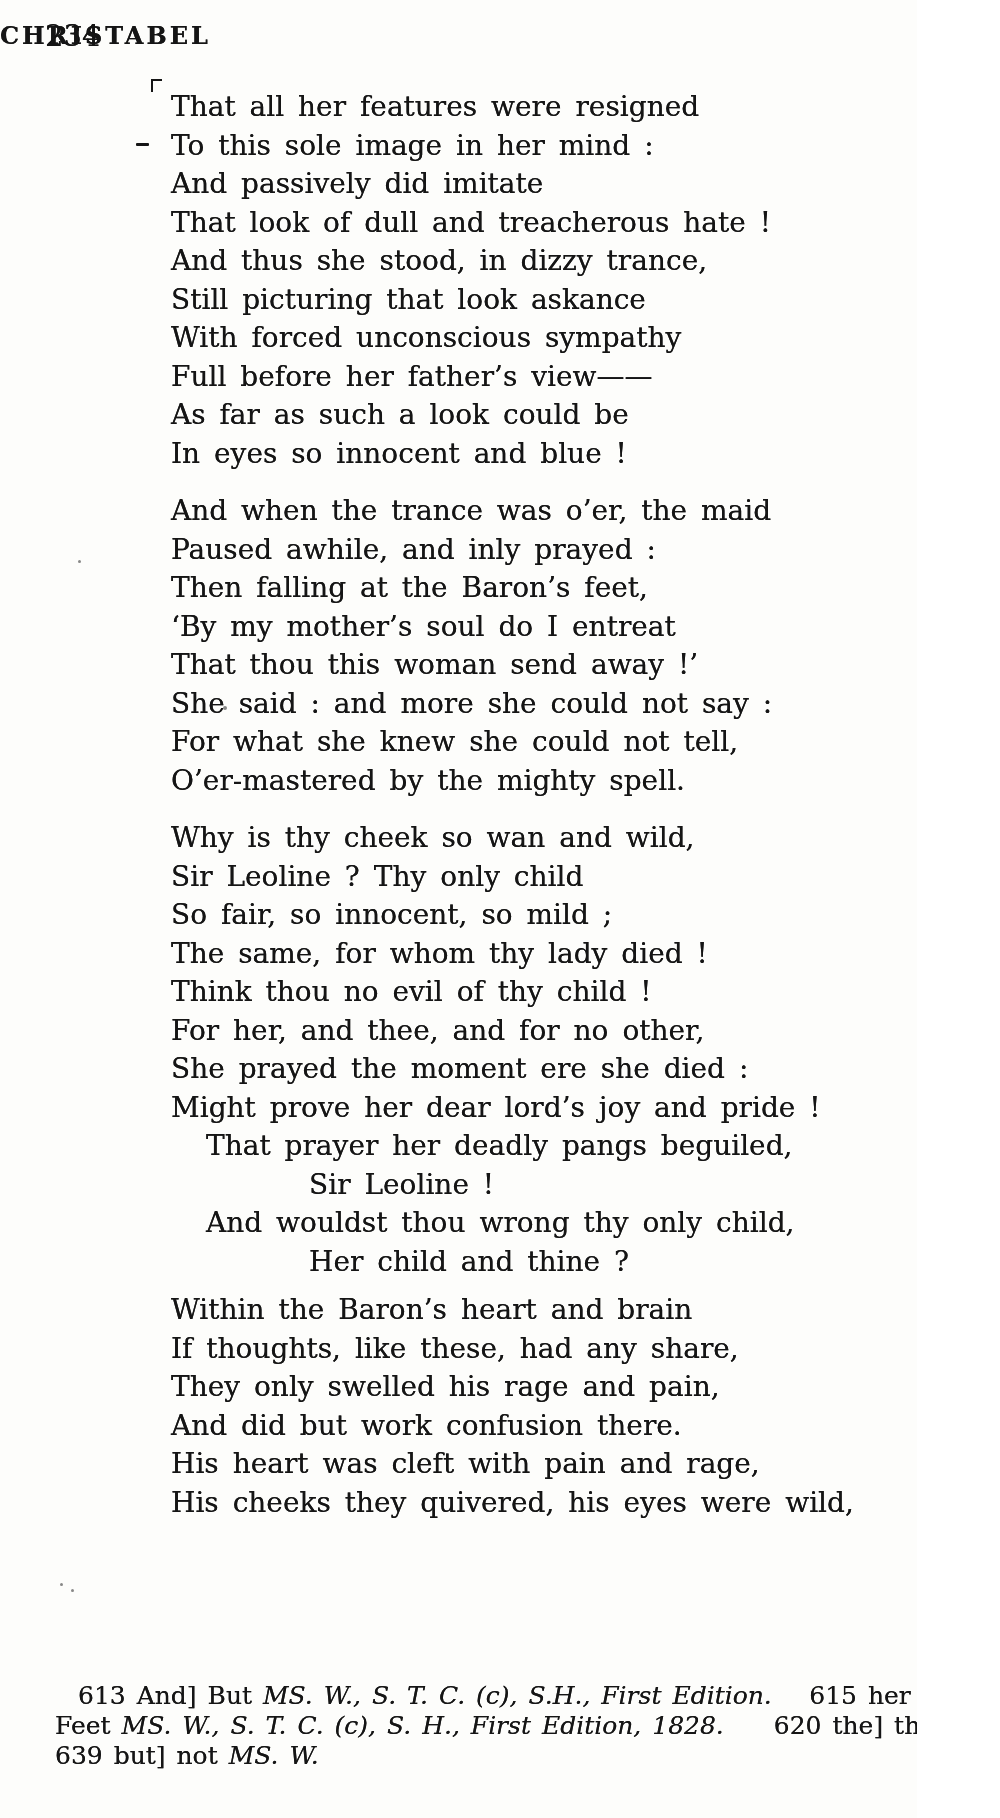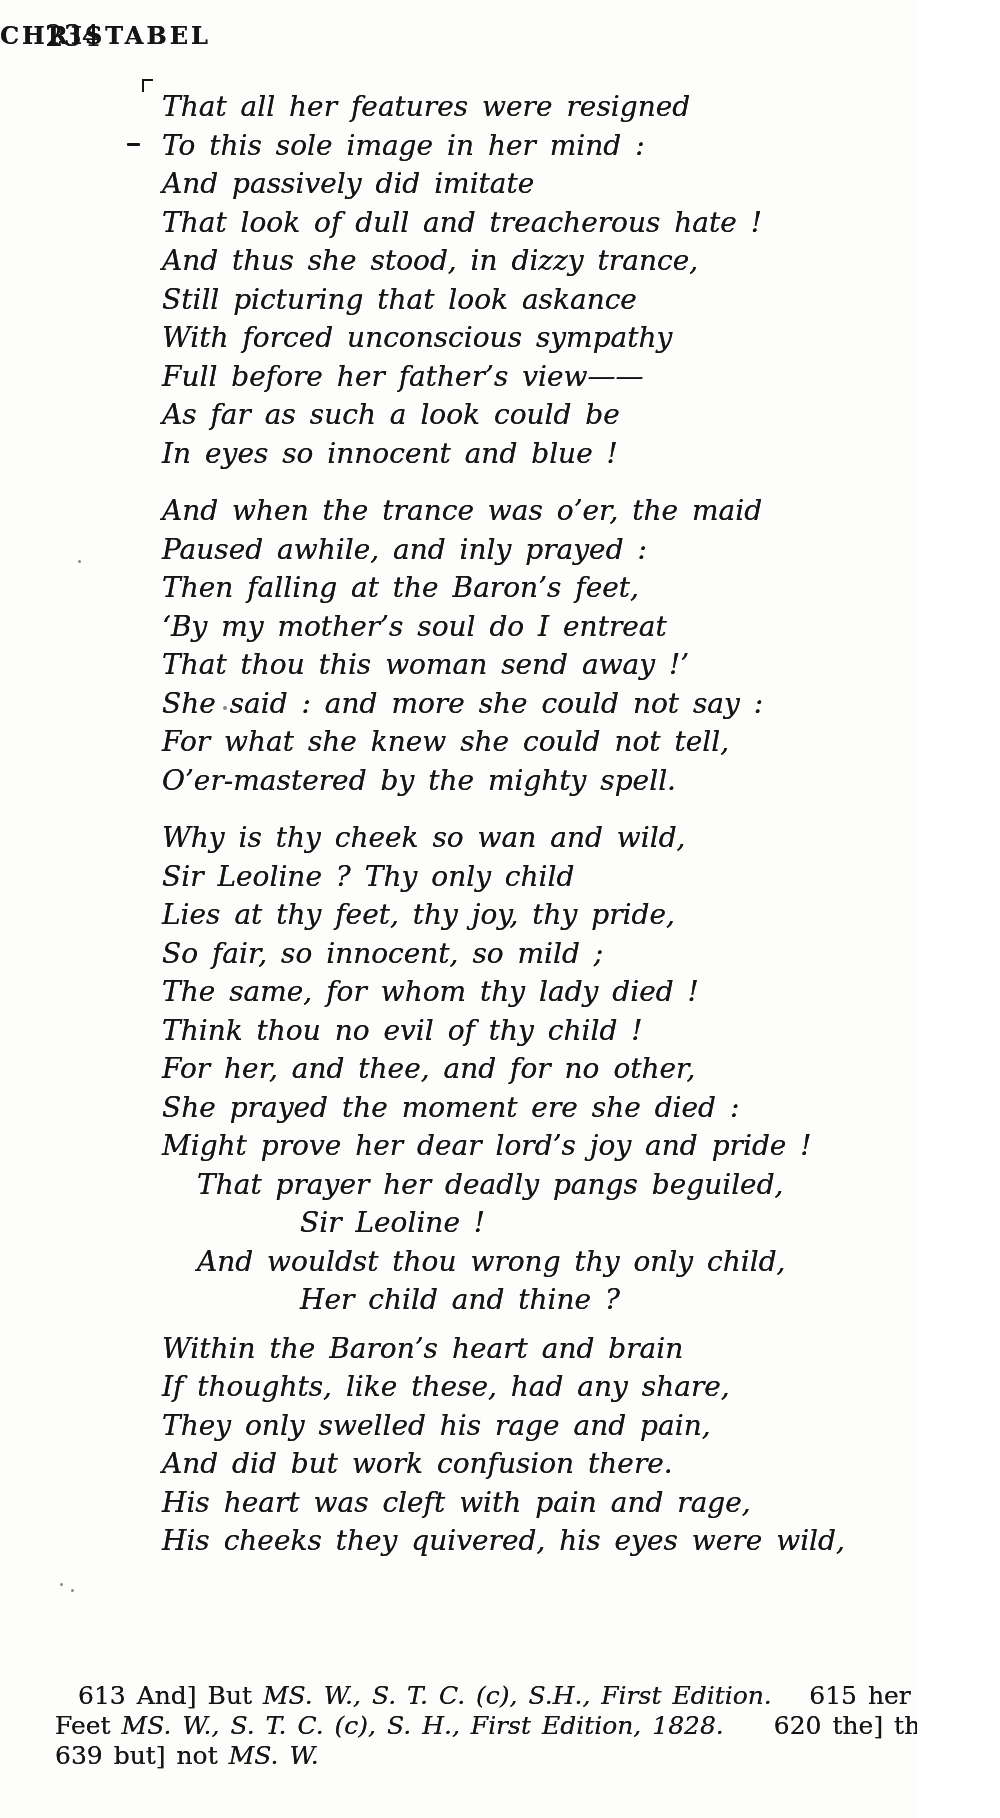--- a/index.html
+++ b/index.html
@@ -17,22 +17,22 @@
   }
   .page-number {
     position:absolute; left:45px; top:20px;
     font-size:29px; line-height:32px;
   }
   .running-title {
     position:absolute; left:0; right:0; top:20px;
     font-size:24px; line-height:32px; letter-spacing:3px;font-weight:bold;
   }
   .poem {
-    position:absolute; left:162px; top:88px; width:820px;
-    font-size:28px; line-height:38.5px; word-spacing:5px;font-style:italic;
+    position:absolute; left:171px; top:88px; width:820px;
+    font-size:28px; line-height:38.5px; word-spacing:5px;
   }
   .stanza { margin-top:19px; }
   .stanza:first-child { margin-top:0; }
   .stanza:last-child { margin-top:10px; }
   .pline { position:relative; white-space:nowrap; }
   .ind1 { padding-left:35px; }
   .ind2 { padding-left:138px; }
   .lnum {
     position:absolute; left:759px; top:3px;
     font-size:32px; letter-spacing:1px; word-spacing:0;
@@ -86,21 +86,20 @@
         <div class="pline ind0"><span class="ltext">Then falling at the Baron’s feet,</span><span class="lnum">615</span></div>
         <div class="pline ind0"><span class="ltext">‘By my mother’s soul do I entreat</span></div>
         <div class="pline ind0"><span class="ltext">That thou this woman send away !’</span></div>
         <div class="pline ind0"><span class="ltext">She said : and more she could not say :</span></div>
         <div class="pline ind0"><span class="ltext">For what she knew she could not tell,</span></div>
         <div class="pline ind0"><span class="ltext">O’er-mastered by the mighty spell.</span><span class="lnum">620</span></div>
       </div>
       <div class="stanza">
         <div class="pline ind0"><span class="ltext">Why is thy cheek so wan and wild,</span></div>
         <div class="pline ind0"><span class="ltext">Sir Leoline ? Thy only child</span></div>
-        <div class="pline ind0"><span class="ltext">Lies at thy feet, thy joy, thy pride,</span></div>
         <div class="pline ind0"><span class="ltext">So fair, so innocent, so mild ;</span></div>
         <div class="pline ind0"><span class="ltext">The same, for whom thy lady died !</span><span class="lnum">625</span></div>
         <div class="pline ind0"><span class="ltext">Think thou no evil of thy child !</span></div>
         <div class="pline ind0"><span class="ltext">For her, and thee, and for no other,</span></div>
         <div class="pline ind0"><span class="ltext">She prayed the moment ere she died :</span></div>
         <div class="pline ind0"><span class="lnum">630</span></div>
         <div class="pline ind0"><span class="ltext">Might prove her dear lord’s joy and pride !</span></div>
         <div class="pline ind1"><span class="ltext">That prayer her deadly pangs beguiled,</span></div>
         <div class="pline ind2"><span class="ltext">Sir Leoline !</span></div>
         <div class="pline ind1"><span class="ltext">And wouldst thou wrong thy only child,</span></div>

